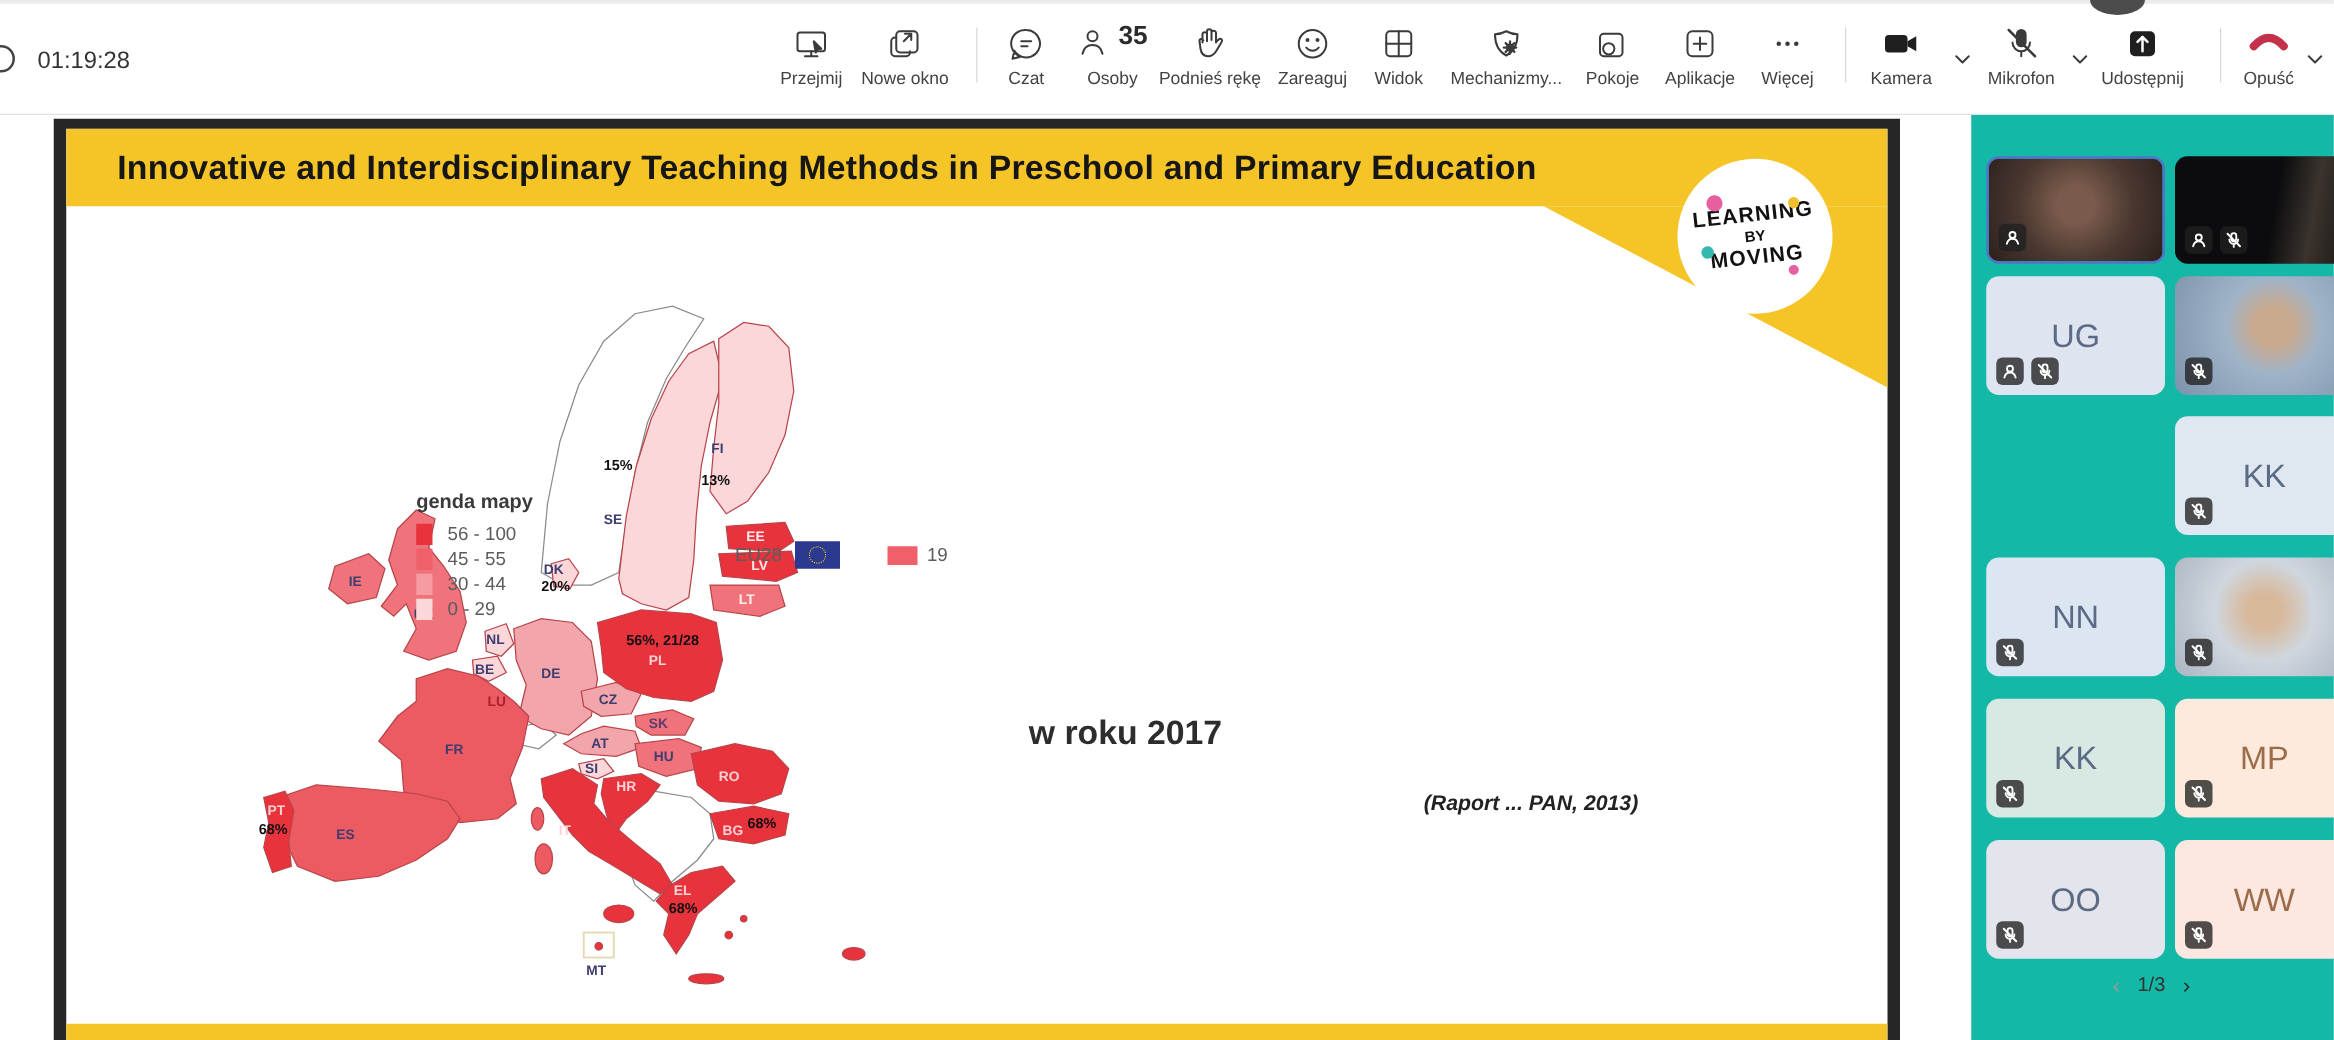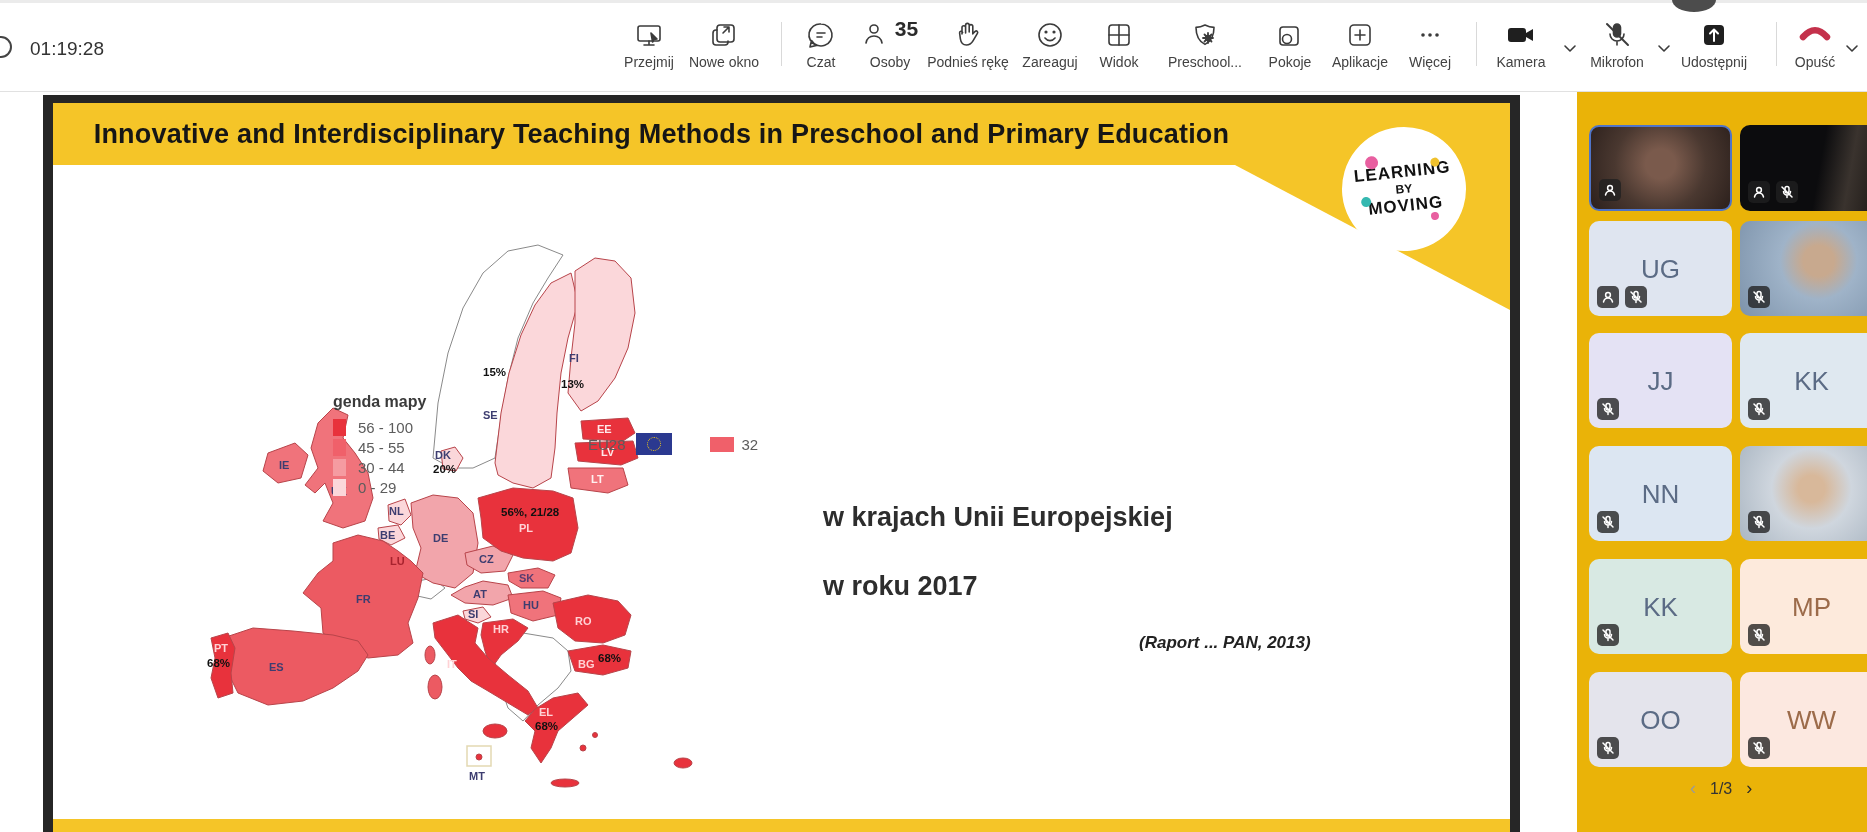--- a/index.html
+++ b/index.html
@@ -55,21 +55,21 @@
   #legend .lt { font-size:16px; font-weight:bold; color:#3a3a3a; margin-bottom:6px; }
   .lg-row { display:flex; align-items:center; height:20px; }
   .lg-sw { width:13px; height:17px; margin-right:12px; }
   #eu-row { position:absolute; left:255px; top:40px; display:flex; align-items:center; }
   #eu-flag { width:36px; height:22px; background:#2b3990; margin:0 10px; position:relative; }
   #eu-flag::after { content:""; position:absolute; left:50%; top:50%; width:12px; height:12px;
     transform:translate(-50%,-50%); border-radius:50%; border:1.5px dotted #f3c818; }
   #eu-sw { width:24px; height:15px; background:#f0606a; margin:0 8px 0 28px; }
 
   
-  #panel { position:absolute; left:1577px; top:92px; width:290px; height:740px; background:#eab308;text-decoration:underline; }
+  #panel { position:absolute; left:1577px; top:92px; width:290px; height:740px; background:#14b8a6;text-decoration:underline; }
   .tile { position:absolute; width:143px; border-radius:10px; overflow:hidden; }
   .tile .init { position:absolute; left:50%; top:50%; transform:translate(-50%,-50%);
     font-size:26px; color:#5b6b85; }
   .badge { position:absolute; left:8px; bottom:8px; width:22px; height:22px; border-radius:5px;
     background:rgba(32,32,32,.78); display:flex; align-items:center; justify-content:center; }
   .badge svg { stroke:#fff; fill:none; stroke-width:1.5; stroke-linecap:round; }
   #pager { position:absolute; left:1690px; top:778px; display:flex; align-items:center; gap:14px;
     font-size:16px; color:#333; }
   #pager .pv { color:#9a9a9a; font-size:18px; }
   #pager .nx { color:#2b2b2b; font-size:18px; cursor:pointer; }
@@ -162,21 +162,21 @@
   <div class="tb-item" style="left:1205px">
     <div class="ico">
       <svg class="icon" width="30" height="30" viewBox="0 0 30 30">
           <path d="M15 5c3 1.6 6 2.4 9 2.4 0 8-2.4 13.6-9 17-6.6-3.4-9-9-9-17 3 0 6-.8 9-2.4z"></path>
           <g transform="translate(18,18)">
             <circle r="3.2" fill="#3b3b3b" stroke="none"></circle>
             <path d="M0-5V5M-5 0H5M-3.5-3.5L3.5 3.5M-3.5 3.5L3.5-3.5" stroke-width="1.8"></path>
           </g>
         </svg>
     </div>
-    <div class="lbl">Preschool...</div>
+    <div class="lbl">Mechanizmy...</div>
   </div>
   <div class="tb-item" style="left:1290px">
     <div class="ico">
       <svg class="icon" width="30" height="30" viewBox="0 0 30 30">
           <path d="M10 5h12a3 3 0 0 1 3 3v12a3 3 0 0 1-3 3H10a3 3 0 0 1-3-3V8a3 3 0 0 1 3-3z" transform="translate(-2,2)"></path>
           <circle cx="12" cy="19" r="4.5"></circle>
         </svg>
     </div>
     <div class="lbl">Pokoje</div>
   </div>
@@ -267,21 +267,20 @@
     <div id="logo">
       <span class="dot d1"></span>
       <span class="dot d2"></span>
       <span class="dot d3"></span>
       <span class="dot d4"></span>
       <div class="l1">LEARNING</div>
       <div class="l2">BY</div>
       <div class="l3">MOVING</div>
     </div>
 
-    <div class="headline" style="top:399px">w krajach Unii Europejskiej</div>
     <div class="headline" style="top:468px">w roku 2017</div>
     <div id="src-line">(Raport ... PAN, 2013)</div>
 
     <div id="mapwrap">
       <svg width="670" height="586" viewBox="0 0 670 586">
         <g stroke="#b8444a" stroke-width="1">
 
           <g fill="#ffffff" stroke="#8a8a8a">
             <polygon points="250,215 255,160 265,110 280,65 300,30 325,8 355,2 380,12 365,35 350,60 335,95 325,135 318,175 312,215 290,225 268,225"></polygon>
             <polygon points="225,340 250,335 262,345 248,356 230,352"></polygon>
@@ -390,21 +389,21 @@
               <span>30 - 44</span>
             </div>
         <div class="lg-row">
               <span class="lg-sw" style="background:#fbd7da"></span>
               <span>0 - 29</span>
             </div>
         <div id="eu-row">
           <span>EU28</span>
           <span id="eu-flag"></span>
           <span id="eu-sw"></span>
-          <span>32</span>
+          <span>19</span>
         </div>
       </div>
     </div>
 
     <div id="bottom-strip"></div>
   </div>
  </div>
 </div>
 
 <div id="panel">
@@ -452,30 +451,20 @@
   <div class="tile photo1" style="left:163px; top:129px; height:95px;">
     <div class="badge">
       <svg width="14" height="14" viewBox="0 0 14 14">
           <rect x="5" y="1.5" width="4" height="6.5" rx="2"></rect>
           <path d="M3.5 6.5a3.5 3.5 0 0 0 7 0M7 10v2.5"></path>
           <path d="M2 2l10 10"></path>
         </svg>
     </div>
   </div>
 
-  <div class="tile" style="left:12px; top:241px; height:95px; background:#e4e2f4;">
-    <div class="init">JJ</div>
-    <div class="badge">
-      <svg width="14" height="14" viewBox="0 0 14 14">
-          <rect x="5" y="1.5" width="4" height="6.5" rx="2"></rect>
-          <path d="M3.5 6.5a3.5 3.5 0 0 0 7 0M7 10v2.5"></path>
-          <path d="M2 2l10 10"></path>
-        </svg>
-    </div>
-  </div>
   <div class="tile" style="left:163px; top:241px; height:95px; background:#dfe8f0;">
     <div class="init">KK</div>
     <div class="badge">
       <svg width="14" height="14" viewBox="0 0 14 14">
           <rect x="5" y="1.5" width="4" height="6.5" rx="2"></rect>
           <path d="M3.5 6.5a3.5 3.5 0 0 0 7 0M7 10v2.5"></path>
           <path d="M2 2l10 10"></path>
         </svg>
     </div>
   </div>

